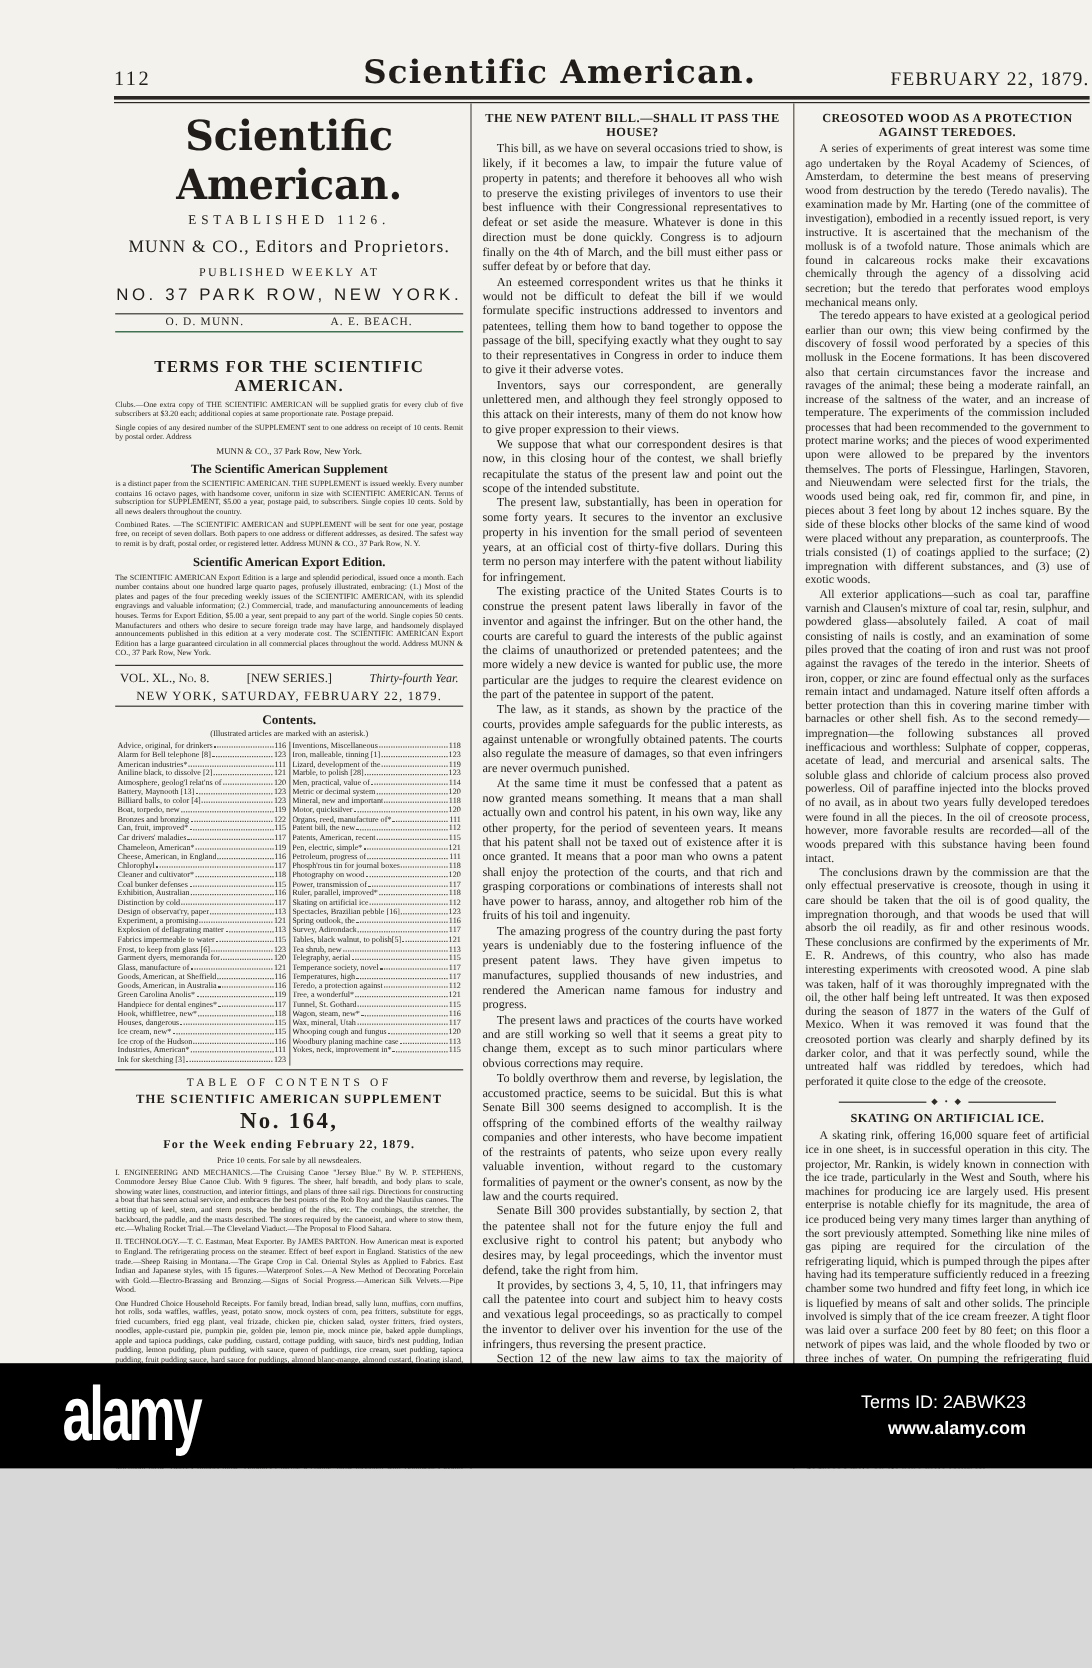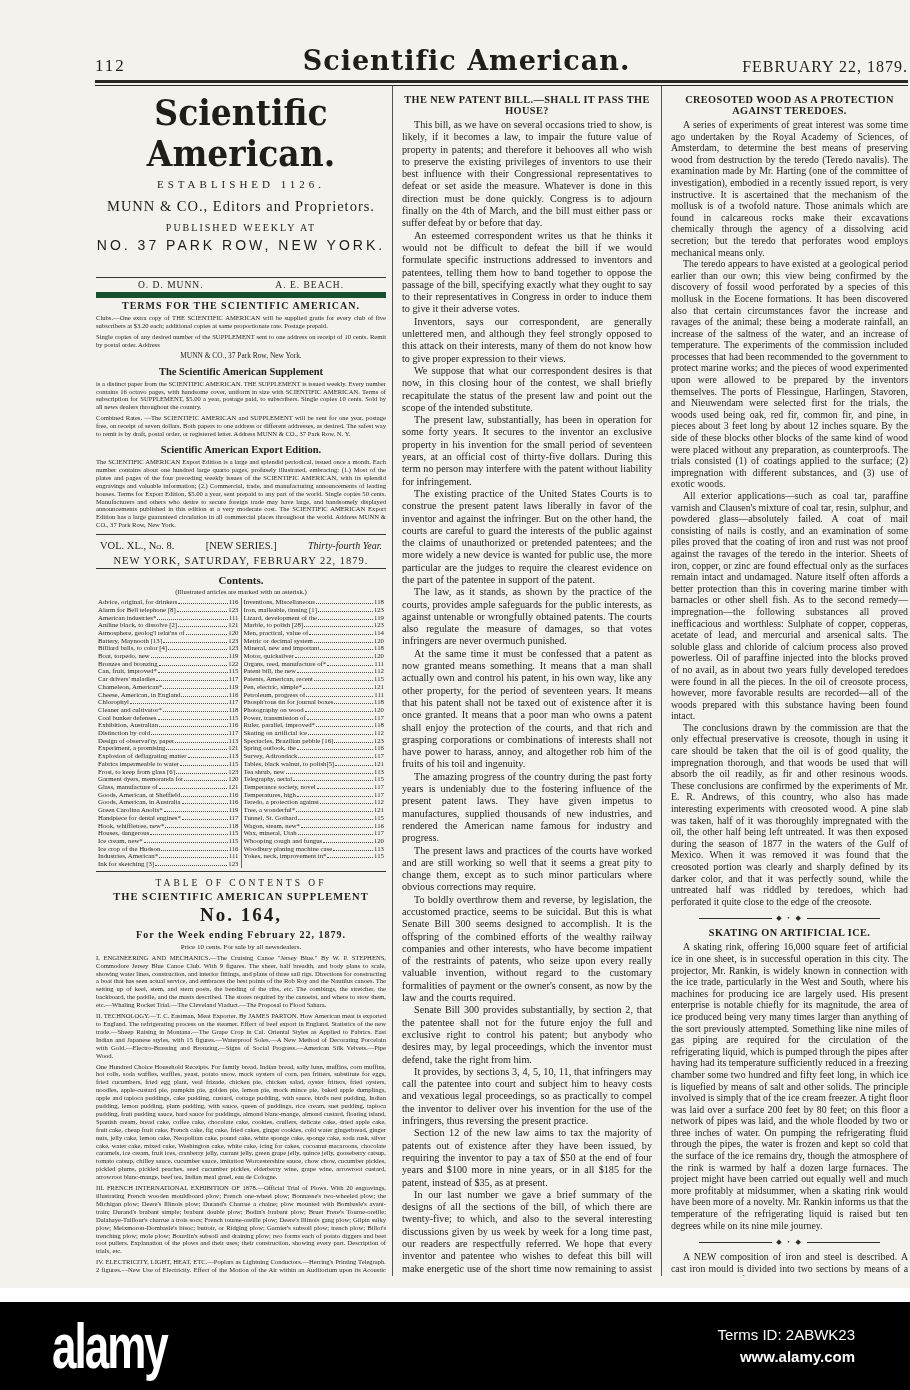--- a/index.html
+++ b/index.html
@@ -1,16 +1,16 @@
 <!DOCTYPE html>
 <html><head>
 <meta charset="utf-8">
 <style>
   html,body{margin:0;padding:0;background:#d8d8d8;}
-  .page{position:relative;width:910px;height:1390px;background:#ffffff;overflow:hidden;
+  .page{position:relative;width:910px;height:1224px;background:#ffffff;overflow:hidden;
         font-family:"Liberation Serif",serif;color:#201d1a;}
   .scan{position:absolute;top:0;left:0;width:910px;height:1288px;background:#f4f2ec;}
   
   .runhead{margin:30px 0 0 95px;width:813px;display:flex;align-items:flex-end;height:46px;}
   .folio{width:120px;font-size:17px;letter-spacing:2px;}
   .run-title{flex:1;text-align:center;font-family:"DejaVu Serif",serif;font-weight:700;
              font-size:27px;letter-spacing:1px;}
   .run-date{width:190px;text-align:right;font-variant:small-caps;font-size:16px;letter-spacing:1px;}
   .dblrule{margin:4px 0 0 95px;width:813px;border-top:3px solid #2a2724;border-bottom:1px solid #2a2724;height:2px;}
   
@@ -19,23 +19,23 @@
   .col-left{width:290px;padding:6px 6px 0 1px;}
   .col-mid{width:250px;border-left:1px solid #57534d;border-right:1px solid #57534d;padding:4px 9px 0 9px;}
   .col-right{flex:1;padding:4px 2px 0 9px;}
   
   .logo{font-family:"DejaVu Serif",serif;font-weight:700;font-size:33px;text-align:center;
         letter-spacing:0px;margin-top:2px;transform:scaleY(1.05);}
   .established{text-align:center;font-size:11px;letter-spacing:4px;margin-top:6px;}
   .pubname{text-align:center;font-size:14.5px;letter-spacing:1px;margin-top:8px;}
   .pubweek{text-align:center;font-variant:small-caps;font-size:10px;letter-spacing:2px;margin-top:7px;}
   .pubaddr{text-align:center;font-size:14px;letter-spacing:3px;margin-top:4px;font-family:"Liberation Sans",sans-serif;}
-  .editors{display:flex;justify-content:space-around;border-top:1px solid #3a3733;border-bottom:6px solid #14532d;
-           margin-top:24px;padding:2px 6px;font-size:9.5px;letter-spacing:1px;}
-  .terms-title{font-weight:700;text-align:center;font-size:10px;letter-spacing:1px;margin-top:2px;}
+  .editors{display:flex;justify-content:space-around;border-top:1px solid #3a3733;border-bottom:1px solid #14532d;
+           margin-top:8px;padding:2px 6px;font-size:9.5px;letter-spacing:1px;}
+  .terms-title{font-weight:700;text-align:center;font-size:14px;letter-spacing:1px;margin-top:22px;}
   .term-row{display:flex;align-items:baseline;font-size:8px;margin-top:2px;}
   .term-label{white-space:nowrap;}
   .dots{flex:1;border-bottom:1px dotted #4e4a44;margin:0 3px 2px 3px;min-width:8px;}
   .term-val{white-space:nowrap;font-weight:700;}
   .fineprint{font-size:6.6px;line-height:7.9px;text-align:justify;margin-top:3px;color:#29251f;}
   .fp-center{font-size:7.4px;text-align:center;margin-top:2px;}
   .subhead{font-weight:700;text-align:center;font-size:10.5px;margin-top:6px;}
   .rule{border-top:1px solid #3a3733;margin-top:5px;}
   .volline{display:flex;justify-content:space-between;align-items:center;margin-top:5px;padding:0 4px;
            font-size:10.5px;font-variant:small-caps;}
@@ -483,21 +483,21 @@
 
       <div class="col col-mid">
         <div class="art-title">THE NEW PATENT BILL.—SHALL IT PASS THE HOUSE?</div>
         <div id="mid-paragraphs">
             <p class="art-p">This bill, as we have on several occasions tried to show, is likely, if it becomes a law, to impair the future value of property in patents; and therefore it behooves all who wish to preserve the existing privileges of inventors to use their best influence with their Congressional representatives to defeat or set aside the measure.  Whatever is done in this direction must be done quickly.  Congress is to adjourn finally on the 4th of March, and the bill must either pass or suffer defeat by or before that day.</p>
             <p class="art-p">An esteemed correspondent writes us that he thinks it would not be difficult to defeat the bill if we would formulate specific instructions addressed to inventors and patentees, telling them how to band together to oppose the passage of the bill, specifying exactly what they ought to say to their representatives in Congress in order to induce them to give it their adverse votes.</p>
             <p class="art-p">Inventors, says our correspondent, are generally unlettered men, and although they feel strongly opposed to this attack on their interests, many of them do not know how to give proper expression to their views.</p>
             <p class="art-p">We suppose that what our correspondent desires is that now, in this closing hour of the contest, we shall briefly recapitulate the status of the present law and point out the scope of the intended substitute.</p>
             <p class="art-p">The present law, substantially, has been in operation for some forty years.  It secures to the inventor an exclusive property in his invention for the small period of seventeen years, at an official cost of thirty-five dollars.  During this term no person may interfere with the patent without liability for infringement.</p>
             <p class="art-p">The existing practice of the United States Courts is to construe the present patent laws liberally in favor of the inventor and against the infringer.  But on the other hand, the courts are careful to guard the interests of the public against the claims of unauthorized or pretended patentees; and the more widely a new device is wanted for public use, the more particular are the judges to require the clearest evidence on the part of the patentee in support of the patent.</p>
-            <p class="art-p">The law, as it stands, as shown by the practice of the courts, provides ample safeguards for the public interests, as against untenable or wrongfully obtained patents.  The courts also regulate the measure of damages, so that votes infringers are never overmuch punished.</p>
+            <p class="art-p">The law, as it stands, as shown by the practice of the courts, provides ample safeguards for the public interests, as against untenable or wrongfully obtained patents.  The courts also regulate the measure of damages, so that even infringers are never overmuch punished.</p>
             <p class="art-p">At the same time it must be confessed that a patent as now granted means something.  It means that a man shall actually own and control his patent, in his own way, like any other property, for the period of seventeen years.  It means that his patent shall not be taxed out of existence after it is once granted.  It means that a poor man who owns a patent shall enjoy the protection of the courts, and that rich and grasping corporations or combinations of interests shall not have power to harass, annoy, and altogether rob him of the fruits of his toil and ingenuity.</p>
             <p class="art-p">The amazing progress of the country during the past forty years is undeniably due to the fostering influence of the present patent laws.  They have given impetus to manufactures, supplied thousands of new industries, and rendered the American name famous for industry and progress.</p>
             <p class="art-p">The present laws and practices of the courts have worked and are still working so well that it seems a great pity to change them, except as to such minor particulars where obvious corrections may require.</p>
             <p class="art-p">To boldly overthrow them and reverse, by legislation, the accustomed practice, seems to be suicidal.  But this is what Senate Bill 300 seems designed to accomplish.  It is the offspring of the combined efforts of the wealthy railway companies and other interests, who have become impatient of the restraints of patents, who seize upon every really valuable invention, without regard to the customary formalities of payment or the owner's consent, as now by the law and the courts required.</p>
             <p class="art-p">Senate Bill 300 provides substantially, by section 2, that the patentee shall not for the future enjoy the full and exclusive right to control his patent; but anybody who desires may, by legal proceedings, which the inventor must defend, take the right from him.</p>
             <p class="art-p">It provides, by sections 3, 4, 5, 10, 11, that infringers may call the patentee into court and subject him to heavy costs and vexatious legal proceedings, so as practically to compel the inventor to deliver over his invention for the use of the infringers, thus reversing the present practice.</p>
             <p class="art-p">Section 12 of the new law aims to tax the majority of patents out of existence after they have been issued, by requiring the inventor to pay a tax of $50 at the end of four years and $100 more in nine years, or in all $185 for the patent, instead of $35, as at present.</p>
             <p class="art-p">In our last number we gave a brief summary of the designs of all the sections of the bill, of which there are twenty-five; to which, and also to the several interesting discussions given by us week by week for a long time past, our readers are respectfully referred.  We hope that every inventor and patentee who wishes to defeat this bill will make energetic use of the short time now remaining to assist members of the House in reaching the truth on the subject, and thus enable them to cast their votes intelligently.</p>
           </div>
       </div>

